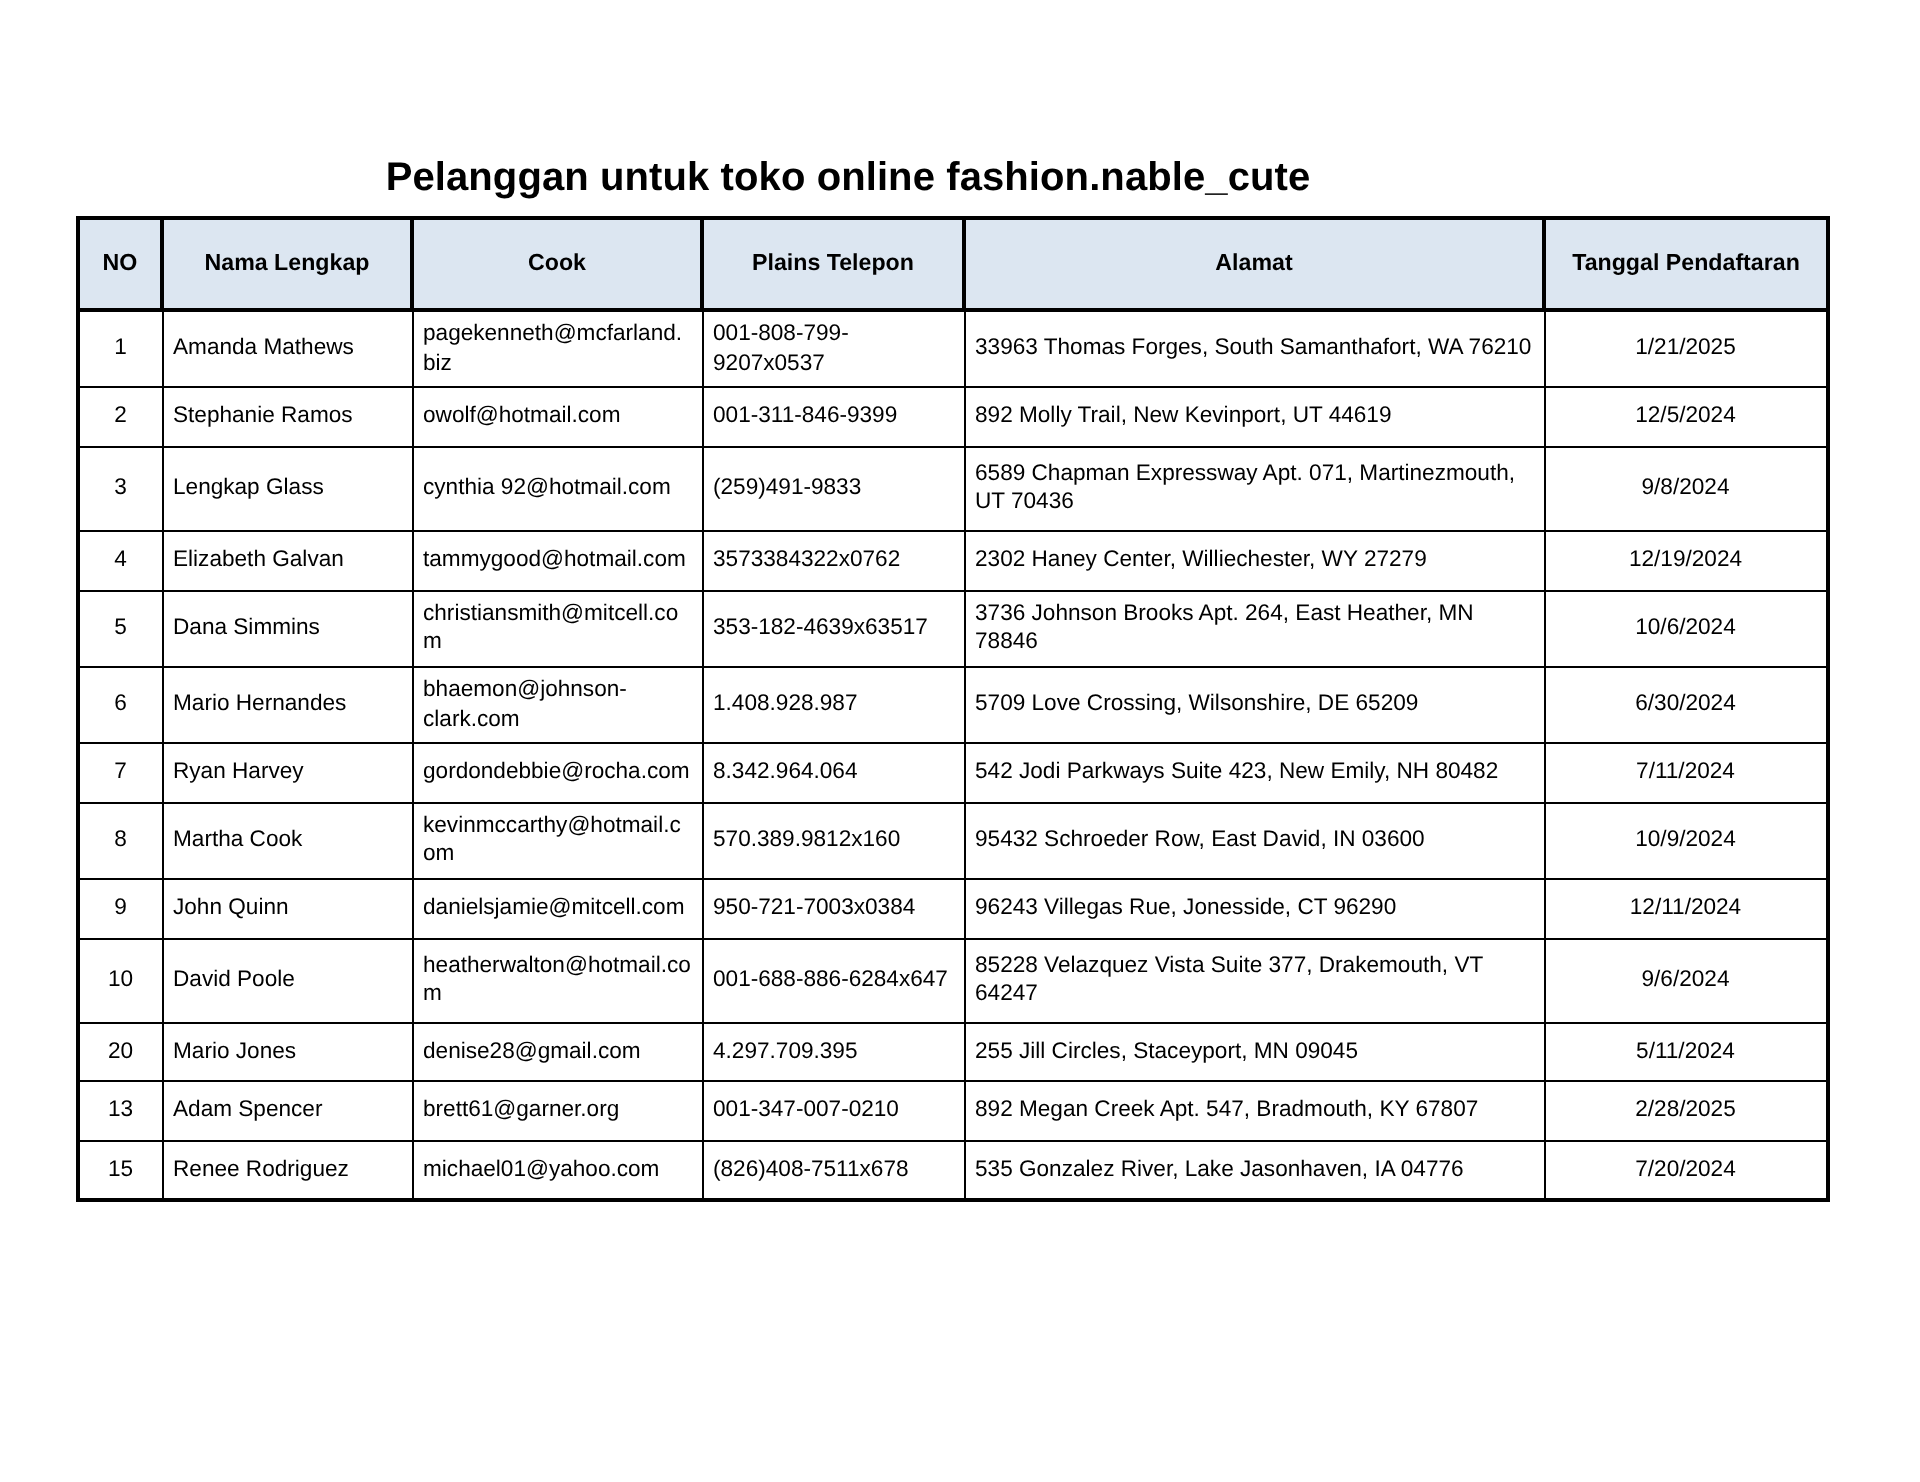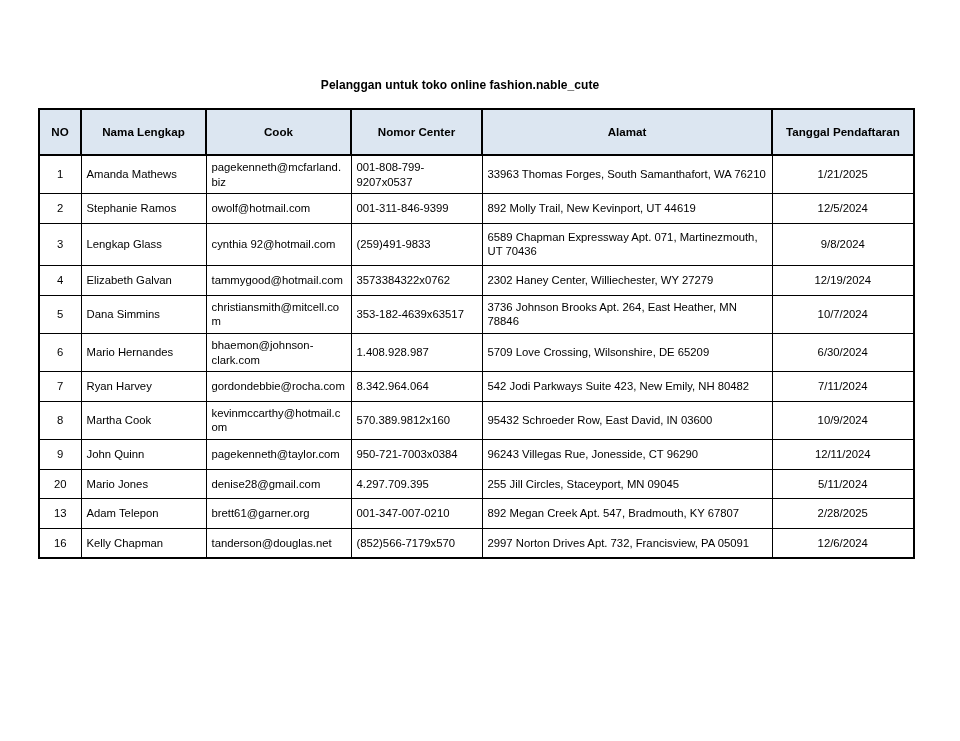--- a/index.html
+++ b/index.html
@@ -22,25 +22,24 @@
     height: 741px;
     box-sizing: border-box;
   }
 
   .doc-title {
     position: absolute;
     top: 78px;
     left: 0;
     width: 848px;
     text-align: center;
-    font-size: 12px;
+    font-size: 20px;
     font-weight: bold;
     letter-spacing: 0.05px;
     color: #000000;
-    margin-left: 36px;
   }
 
   .table-wrap {
     position: absolute;
     top: 108px;
     left: 38px;
     width: 918px;
     border-radius: 27px;
   }
 
@@ -116,21 +115,21 @@
         <col class="c-email">
         <col class="c-phone">
         <col class="c-address">
         <col class="c-date">
       </colgroup>
       <thead>
         <tr>
           <th>NO</th>
           <th>Nama Lengkap</th>
           <th>Cook</th>
-          <th>Nomor Center</th>
+          <th>Plains Telepon</th>
           <th>Alamat</th>
           <th>Tanggal Pendaftaran</th>
         </tr>
       </thead>
       <tbody id="table-body">
           <tr>
             <td class="col-no">1</td>
             <td class="col-name">Amanda Mathews</td>
             <td class="col-email">pagekenneth@mcfarland.biz</td>
             <td class="col-phone">001-808-799-9207x0537</td>
@@ -160,21 +159,21 @@
             <td class="col-phone">3573384322x0762</td>
             <td class="col-address">2302 Haney Center, Williechester, WY 27279</td>
             <td class="col-date">12/19/2024</td>
           </tr>
           <tr>
             <td class="col-no">5</td>
             <td class="col-name">Dana Simmins</td>
             <td class="col-email">christiansmith@mitcell.com</td>
             <td class="col-phone">353-182-4639x63517</td>
             <td class="col-address">3736 Johnson Brooks Apt. 264, East Heather, MN 78846</td>
-            <td class="col-date">10/7/2024</td>
+            <td class="col-date">10/6/2024</td>
           </tr>
           <tr>
             <td class="col-no">6</td>
             <td class="col-name">Mario Hernandes</td>
             <td class="col-email">bhaemon@johnson-clark.com</td>
             <td class="col-phone">1.408.928.987</td>
             <td class="col-address">5709 Love Crossing, Wilsonshire, DE 65209</td>
             <td class="col-date">6/30/2024</td>
           </tr>
           <tr>
@@ -189,46 +188,54 @@
             <td class="col-no">8</td>
             <td class="col-name">Martha Cook</td>
             <td class="col-email">kevinmccarthy@hotmail.com</td>
             <td class="col-phone">570.389.9812x160</td>
             <td class="col-address">95432 Schroeder Row, East David, IN 03600</td>
             <td class="col-date">10/9/2024</td>
           </tr>
           <tr>
             <td class="col-no">9</td>
             <td class="col-name">John Quinn</td>
-            <td class="col-email">pagekenneth@taylor.com</td>
+            <td class="col-email">danielsjamie@mitcell.com</td>
             <td class="col-phone">950-721-7003x0384</td>
             <td class="col-address">96243 Villegas Rue, Jonesside, CT 96290</td>
             <td class="col-date">12/11/2024</td>
+          </tr>
+          <tr class="tall">
+            <td class="col-no">10</td>
+            <td class="col-name">David Poole</td>
+            <td class="col-email">heatherwalton@hotmail.com</td>
+            <td class="col-phone">001-688-886-6284x647</td>
+            <td class="col-address">85228 Velazquez Vista Suite 377, Drakemouth, VT 64247</td>
+            <td class="col-date">9/6/2024</td>
           </tr>
           <tr>
             <td class="col-no">20</td>
             <td class="col-name">Mario Jones</td>
             <td class="col-email">denise28@gmail.com</td>
             <td class="col-phone">4.297.709.395</td>
             <td class="col-address">255 Jill Circles, Staceyport, MN 09045</td>
             <td class="col-date">5/11/2024</td>
           </tr>
           <tr>
             <td class="col-no">13</td>
-            <td class="col-name">Adam Telepon</td>
+            <td class="col-name">Adam Spencer</td>
             <td class="col-email">brett61@garner.org</td>
             <td class="col-phone">001-347-007-0210</td>
             <td class="col-address">892 Megan Creek Apt. 547, Bradmouth, KY 67807</td>
             <td class="col-date">2/28/2025</td>
           </tr>
           <tr>
-            <td class="col-no">16</td>
-            <td class="col-name">Kelly Chapman</td>
-            <td class="col-email">tanderson@douglas.net</td>
-            <td class="col-phone">(852)566-7179x570</td>
-            <td class="col-address">2997 Norton Drives Apt. 732, Francisview, PA 05091</td>
-            <td class="col-date">12/6/2024</td>
+            <td class="col-no">15</td>
+            <td class="col-name">Renee Rodriguez</td>
+            <td class="col-email">michael01@yahoo.com</td>
+            <td class="col-phone">(826)408-7511x678</td>
+            <td class="col-address">535 Gonzalez River, Lake Jasonhaven, IA 04776</td>
+            <td class="col-date">7/20/2024</td>
           </tr>
         </tbody>
     </table>
   </div>
 
 </div>
 
 </body></html>

